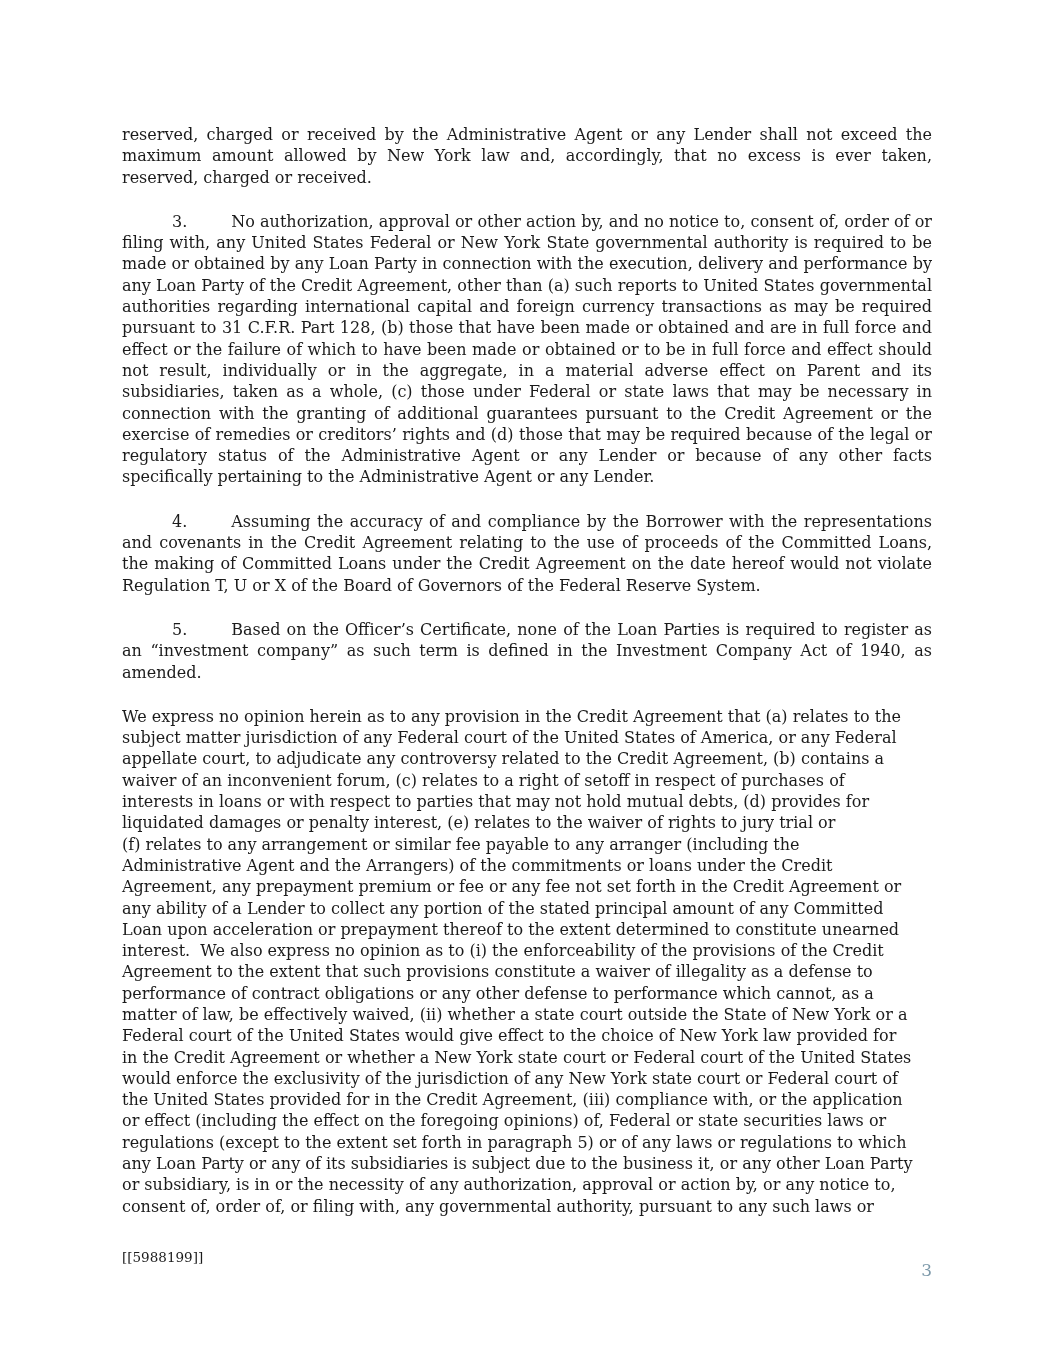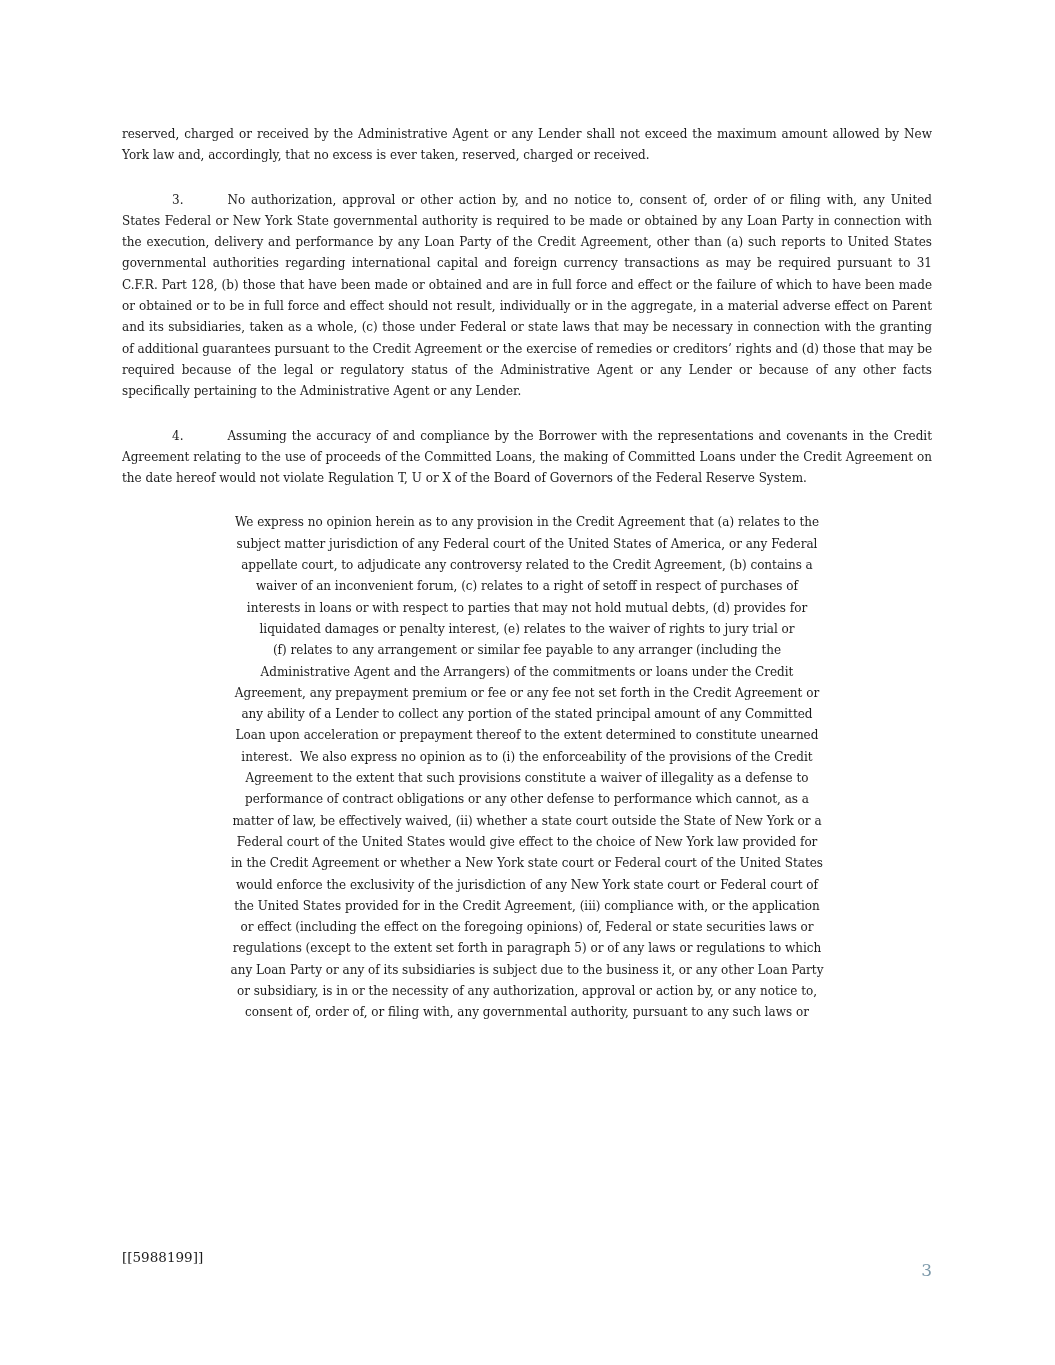--- a/index.html
+++ b/index.html
@@ -15,38 +15,38 @@
     height: 1365px;
     background: var(--page-bg);
     overflow: hidden;
   }
   .page {
     position: absolute;
     left: 122px;
     top: 124px;
     width: 810px;
     font-family: "DejaVu Serif", "Liberation Serif", serif;
-    font-size: 12px;
+    font-size: 16px;
     line-height: 21.3px;
     color: var(--text-color);
   }
   .para {
     margin: 0 0 23px 0;
   }
   .justified {
     text-align: justify;
   }
   .numbered {
     text-indent: 50px;
   }
   .pnum {
     margin-right: 44px;
   }
   .closing {
-    text-align: center;
+    text-align: left;
     white-space: pre;
     margin-bottom: 4px;
   }
   .page-number {
     position: absolute;
     left: 122px;
     top: 1260px;
     width: 810px;
     text-align: right;
     font-family: "DejaVu Serif", "Liberation Serif", serif;
@@ -66,20 +66,21 @@
 <body>
 
 <div class="page">
 
   <p class="para justified">reserved, charged or received by the Administrative Agent or any Lender shall not exceed the maximum amount allowed by New York law and, accordingly, that no excess is ever taken, reserved, charged or received.</p>
 
   <p class="para justified numbered"><span class="pnum">3.</span><span>No authorization, approval or other action by, and no notice to, consent of, order of or filing with, any United States Federal or New York State governmental authority is required to be made or obtained by any Loan Party in connection with the execution, delivery and performance by any Loan Party of the Credit Agreement, other than (a) such reports to United States governmental authorities regarding international capital and foreign currency transactions as may be required pursuant to 31 C.F.R. Part 128, (b) those that have been made or obtained and are in full force and effect or the failure of which to have been made or obtained or to be in full force and effect should not result, individually or in the aggregate, in a material adverse effect on Parent and its subsidiaries, taken as a whole, (c) those under Federal or state laws that may be necessary in connection with the granting of additional guarantees pursuant to the Credit Agreement or the exercise of remedies or creditors’ rights and (d) those that may be required because of the legal or regulatory status of the Administrative Agent or any Lender or because of any other facts specifically pertaining to the Administrative Agent or any Lender.</span></p>
 
   <p class="para justified numbered"><span class="pnum">4.</span><span>Assuming the accuracy of and compliance by the Borrower with the representations and covenants in the Credit Agreement relating to the use of proceeds of the Committed Loans, the making of Committed Loans under the Credit Agreement on the date hereof would not violate Regulation T, U or X of the Board of Governors of the Federal Reserve System.</span></p>
 
+  <p class="para justified numbered"><span class="pnum">5.</span><span>Based on the Officer’s Certificate, none of the Loan Parties is required to register as an “investment company” as such term is defined in the Investment Company Act of 1940, as amended.</span></p>
 
   <p class="para closing">We express no opinion herein as to any provision in the Credit Agreement that (a) relates to the
 subject matter jurisdiction of any Federal court of the United States of America, or any Federal
 appellate court, to adjudicate any controversy related to the Credit Agreement, (b) contains a
 waiver of an inconvenient forum, (c) relates to a right of setoff in respect of purchases of
 interests in loans or with respect to parties that may not hold mutual debts, (d) provides for
 liquidated damages or penalty interest, (e) relates to the waiver of rights to jury trial or
 (f) relates to any arrangement or similar fee payable to any arranger (including the
 Administrative Agent and the Arrangers) of the commitments or loans under the Credit
 Agreement, any prepayment premium or fee or any fee not set forth in the Credit Agreement or

